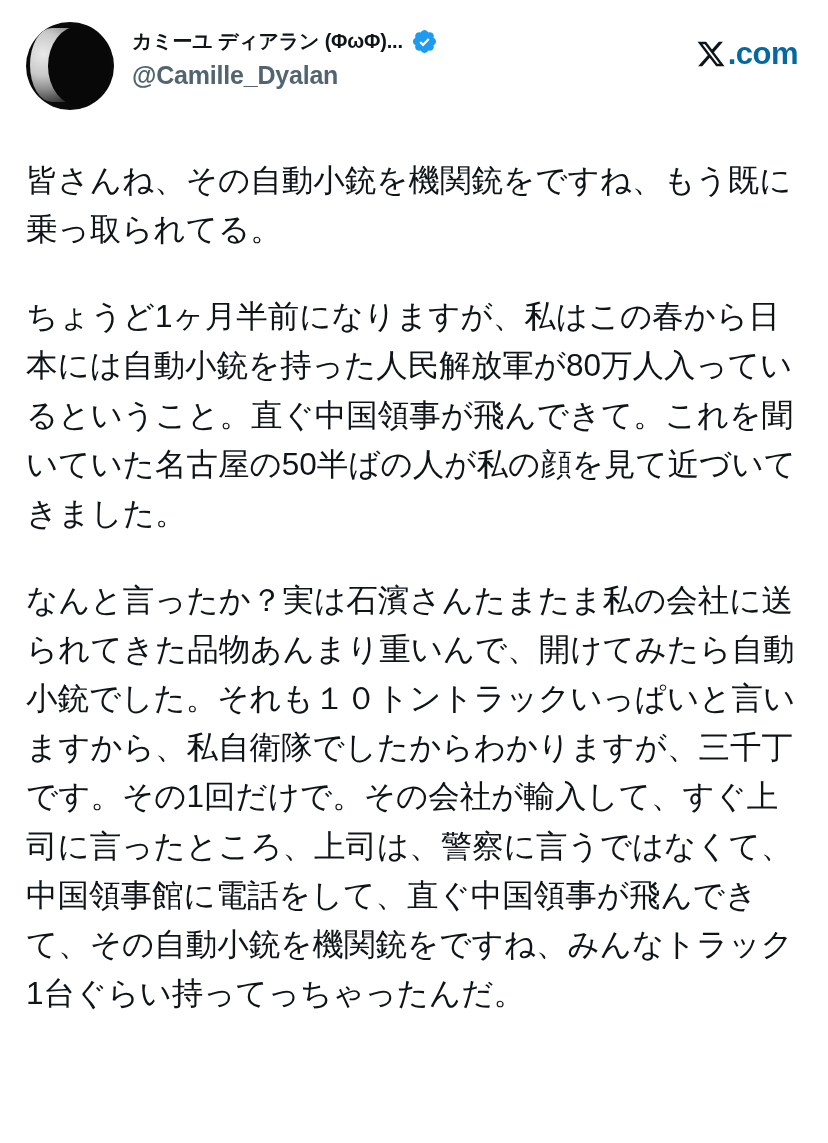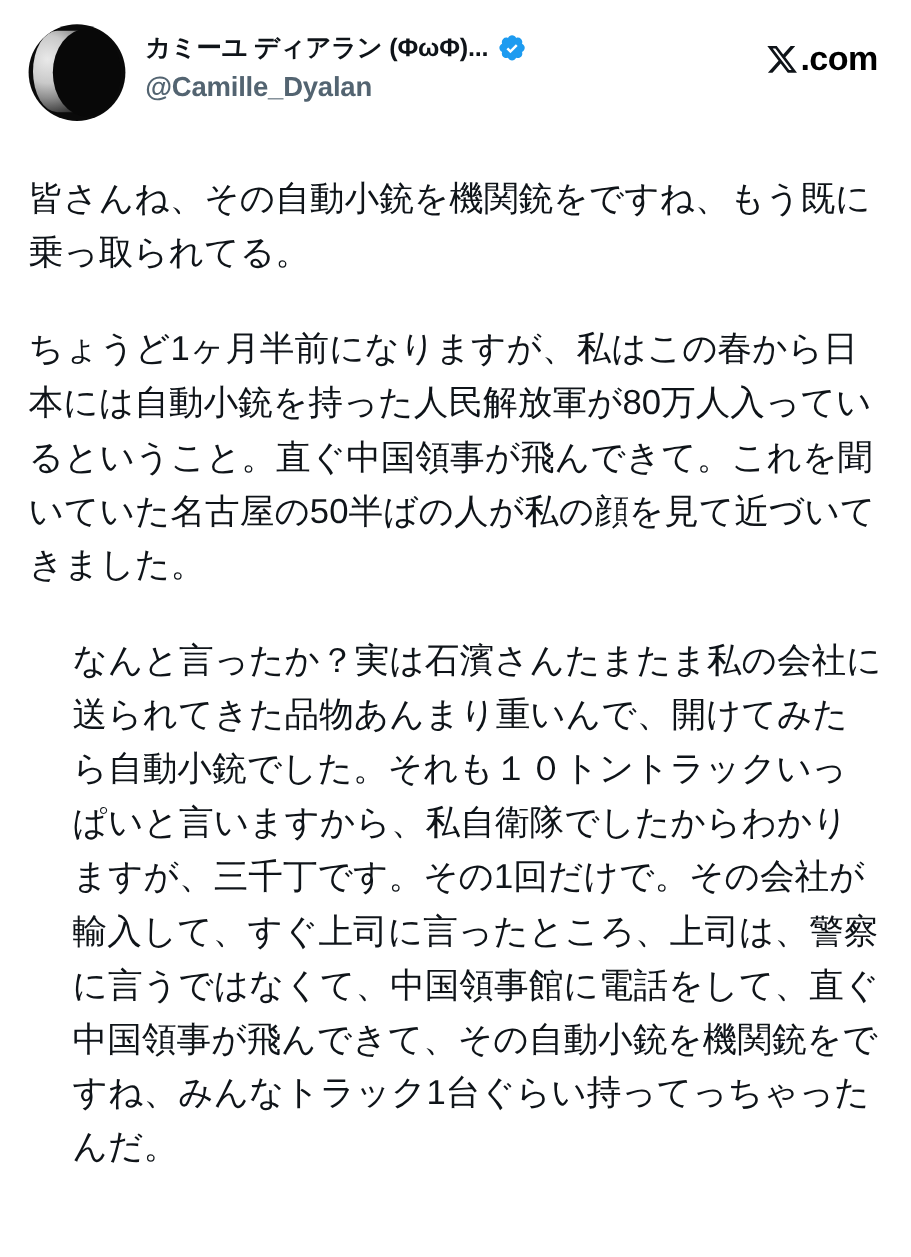--- a/index.html
+++ b/index.html
@@ -66,21 +66,21 @@
     min-width: 0;
     padding-top: 6px;
   }
   .name-row {
     display: flex;
     align-items: center;
     gap: 8px;
     white-space: nowrap;
   }
   .display-name {
-    font-size: 23px;
+    font-size: 20px;
     font-weight: bold;
     letter-spacing: -0.2px;
     color: #0f1419;
     overflow: hidden;
     text-overflow: ellipsis;
     max-width: 430px;
     white-space: nowrap;
   }
   .verified {
     flex: 0 0 auto;
@@ -108,39 +108,39 @@
   .brand-x {
     width: 30px;
     height: 30px;
     display: inline-block;
     line-height: 0;
     margin-right: 2px;
   }
   .brand-dotcom {
     font-size: 31px;
     font-weight: bold;
-    color: #000000;
+    color: #0369a1;
     letter-spacing: -0.5px;
   }
 
   
   .tweet-body {
     margin-top: 46px;
     font-size: 31.5px;
     line-height: 1.56;
     color: #0f1419;
     letter-spacing: 0px;
     font-weight: 400;
   }
   .tweet-body p {
     margin: 0 0 38px 0;
     white-space: pre-wrap;
     word-break: break-word;
   }
-  .tweet-body p:last-child { margin-bottom: 0; margin-left: 40px; }
+  .tweet-body p:last-child { margin-bottom: 0; }
 </style>
 </head>
 <body>
 
 <div class="tweet-card">
 
   <div class="header">
 
     <div class="avatar"></div>
 

